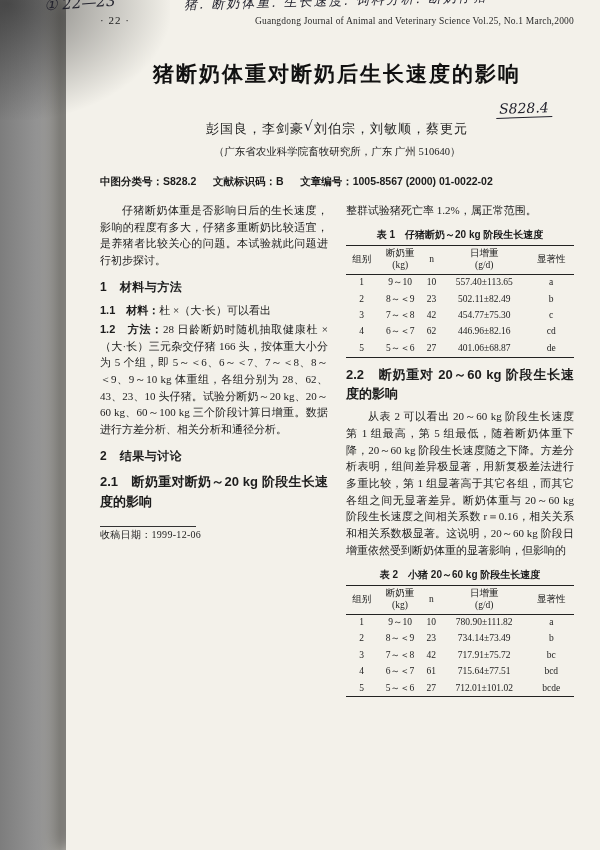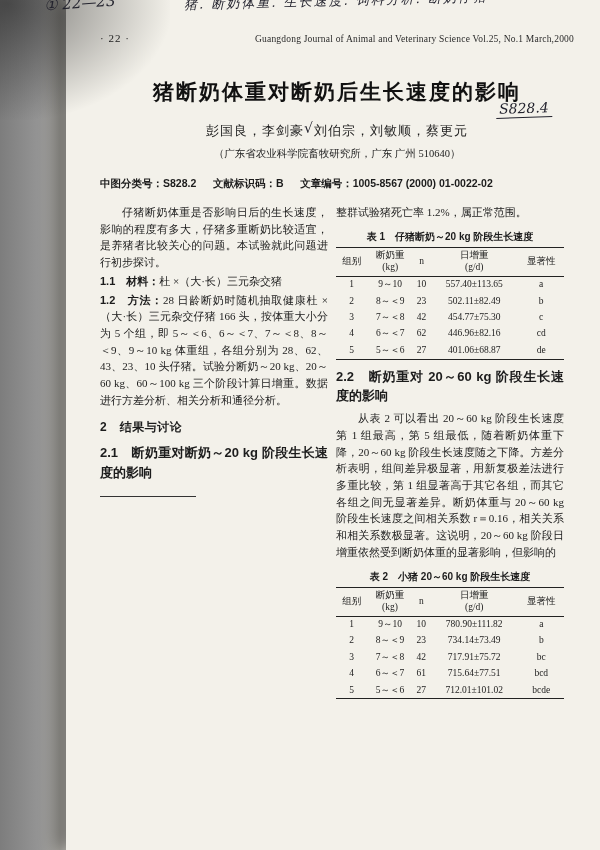--- a/index.html
+++ b/index.html
@@ -13,44 +13,44 @@
     position:absolute;left:66px;top:0;width:534px;height:850px;
     background:#f3f1ea;
     box-shadow:-10px 0 16px rgba(0,0,0,.38);
   }
   .corner-shade{
     position:absolute;left:0;top:0;width:170px;height:120px;z-index:6;pointer-events:none;
     background:radial-gradient(ellipse at 8px 4px, rgba(25,25,25,.55), rgba(0,0,0,0) 72%);
   }
   .content{padding:10px 26px 0 34px;position:relative;}
   
-  .hdr{display:flex;justify-content:space-between;align-items:flex-end;margin-top:22px;font-size:10px;}
+  .hdr{display:flex;justify-content:space-between;align-items:flex-end;margin-top:4px;font-size:10px;}
   .hdr .pgnum{font-size:11px;letter-spacing:1px;}
   .hdr .journal{font-size:9.5px;color:#2a2a2a;letter-spacing:.2px;}
   
   .hand{
     position:absolute;z-index:7;color:#23232e;
     font-style:italic;font-family:"DejaVu Serif",serif;
   }
   .hand.mark{left:-22px;top:-6px;font-size:15px;transform:rotate(-4deg);}
   .hand.keywords{left:118px;top:-8px;font-size:13px;transform:rotate(-1.5deg);letter-spacing:2px;white-space:nowrap;}
   .hand.classno{right:48px;top:100px;font-size:14px;transform:rotate(-2deg);border-bottom:1.5px solid #23232e;padding:0 3px 1px;}
   .hand.check{font-size:14px;font-style:italic;position:relative;top:-2px;color:#23232e;}
   
   .title{
     text-align:center;margin-top:34px;font-size:21px;font-weight:bold;letter-spacing:2px;
     font-family:"Liberation Sans","DejaVu Sans",sans-serif;color:#111;
   }
-  .authors{text-align:center;margin-top:16px;font-size:13px;letter-spacing:1px;}
+  .authors{text-align:center;margin-top:32px;font-size:13px;letter-spacing:1px;}
   .affil{text-align:center;margin-top:7px;font-size:10.5px;color:#222;}
   .meta{margin-top:16px;font-size:10.5px;}
   .meta b{font-family:"Liberation Sans","DejaVu Sans",sans-serif;font-weight:bold;}
   .meta span{margin-right:14px;}
   
-  .cols{display:flex;gap:8px;margin-top:13px;}
+  .cols{display:flex;gap:18px;margin-top:13px;}
   .col{width:228px;font-size:11px;line-height:1.52;text-align:justify;}
   .col p{margin:0 0 2px 0;}
   .indent{text-indent:2em;}
   .h1s{
     font-family:"Liberation Sans","DejaVu Sans",sans-serif;font-weight:bold;font-size:12px;
     margin:9px 0 6px 0;letter-spacing:.5px;
   }
   .h2s{
     font-family:"Liberation Sans","DejaVu Sans",sans-serif;font-weight:bold;font-size:13px;
     margin:7px 0 4px 0;
@@ -97,25 +97,27 @@
     <div class="meta">
       <span><b>中图分类号：S828.2</b></span>
       <span><b>文献标识码：B</b></span>
       <span><b>文章编号：1005-8567 (2000) 01-0022-02</b></span>
     </div>
 
     <div class="cols">
 
       <div class="col">
         <p class="indent">仔猪断奶体重是否影响日后的生长速度，影响的程度有多大，仔猪多重断奶比较适宜，是养猪者比较关心的问题。本试验就此问题进行初步探讨。</p>
-        <p><span class="lbl">1.1　材料：</span><span>杜 ×（大·长）三元杂交猪</span></p>
+        <div class="h1s">1　材料与方法</div>
+        <p><span class="lbl">1.1　材料：</span><span>杜 ×（大·长）可以看出</span></p>
         <p><span class="lbl">1.2　方法：</span><span>28 日龄断奶时随机抽取健康杜 ×（大·长）三元杂交仔猪 166 头，按体重大小分为 5 个组，即 5～＜6、6～＜7、7～＜8、8～＜9、9～10 kg 体重组，各组分别为 28、62、43、23、10 头仔猪。试验分断奶～20 kg、20～60 kg、60～100 kg 三个阶段计算日增重。数据进行方差分析、相关分析和通径分析。</span></p>
         <div class="h1s">2　结果与讨论</div>
         <div class="h2s">2.1　断奶重对断奶～20 kg 阶段生长速度的影响</div>
         <div class="foot-rule"></div>
+        <p class="received">收稿日期：1999-12-06</p>
       </div>
 
       <div class="col">
         <p>整群试验猪死亡率 1.2%，属正常范围。</p>
 
         <div class="tblcap">表 1　仔猪断奶～20 kg 阶段生长速度</div>
         <table class="data">
           <thead>
               <tr>
                 <th>组别</th>

